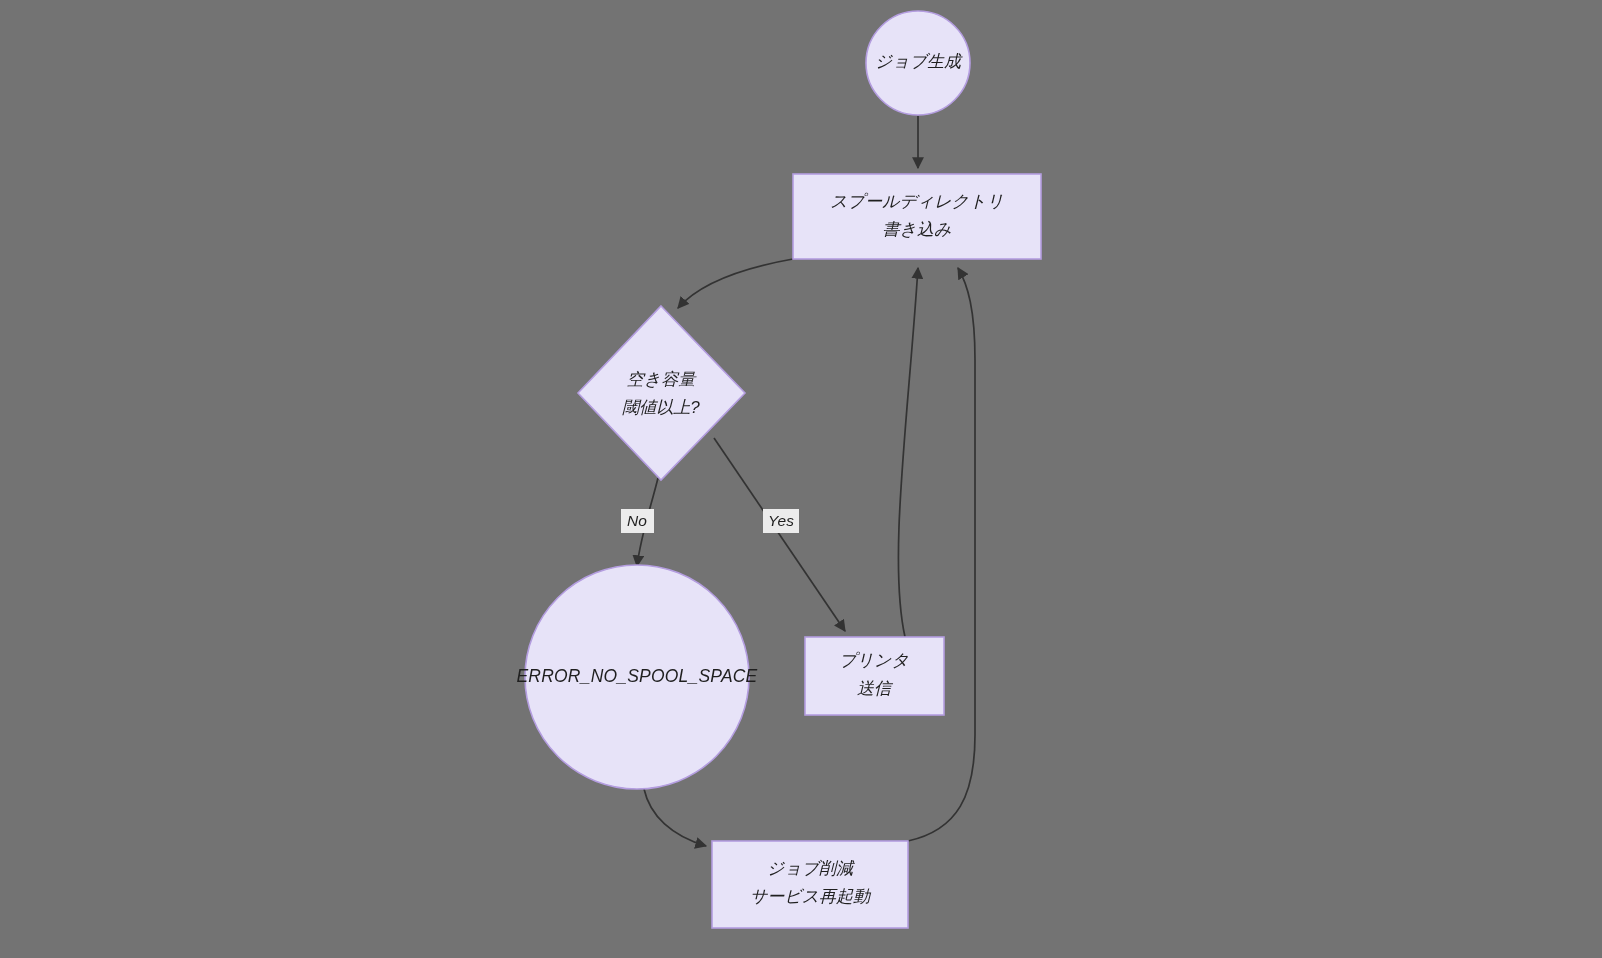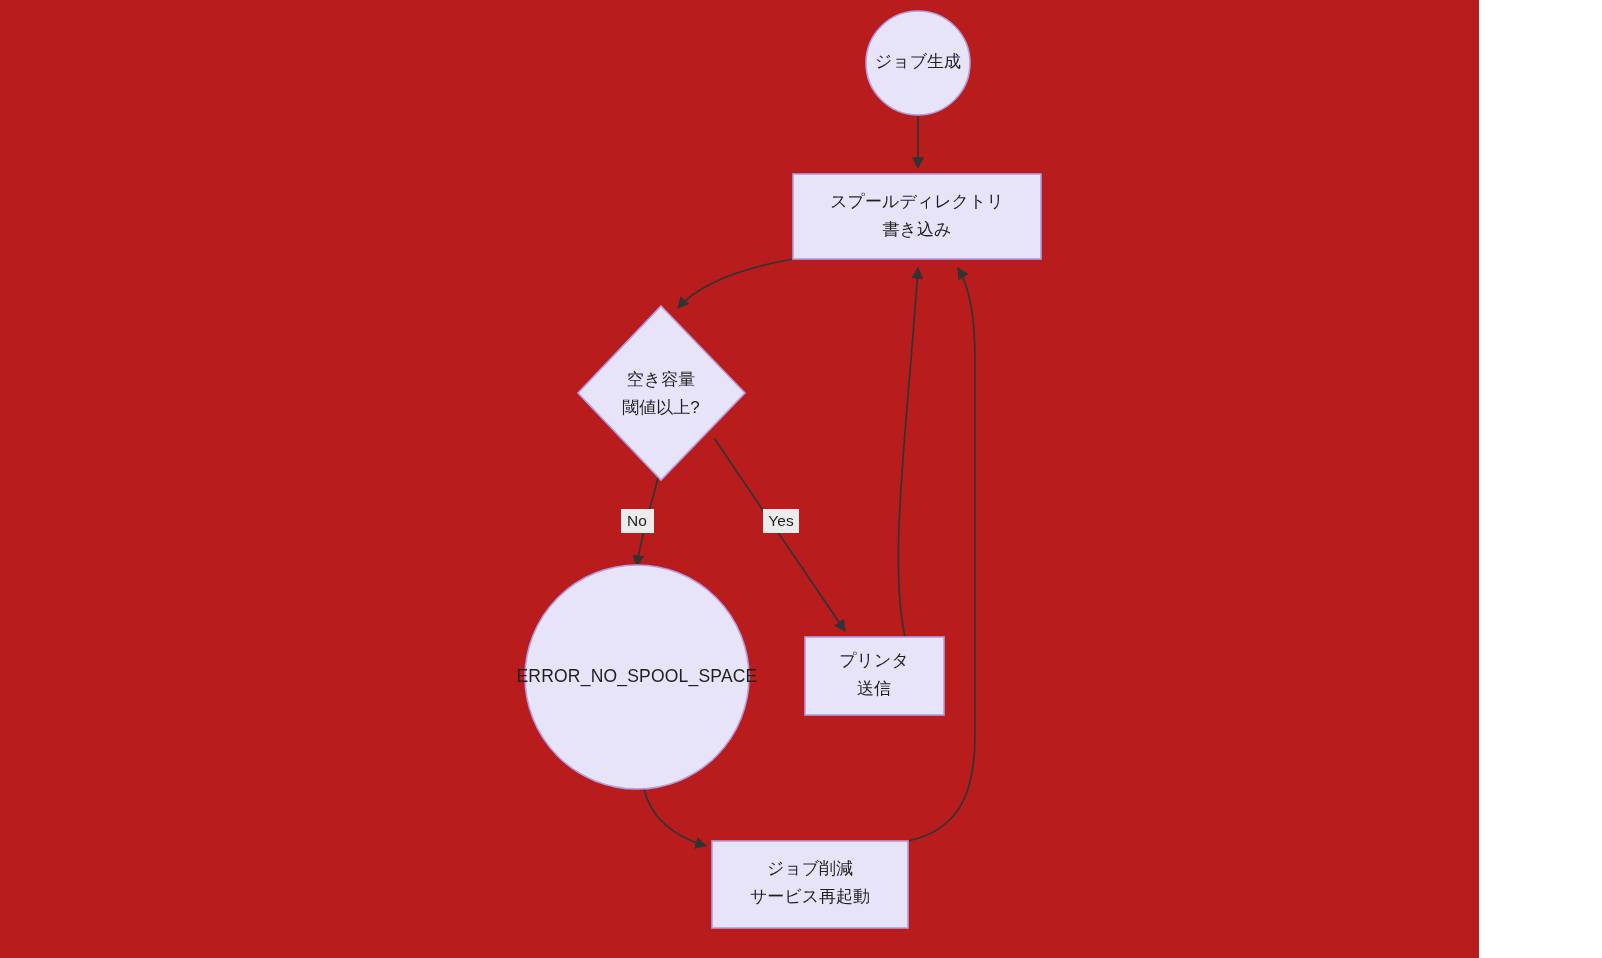--- a/index.html
+++ b/index.html
@@ -8,23 +8,24 @@
     background: #ffffff;
   }
   body {
     width: 1602px;
     height: 958px;
     font-family: "Liberation Sans", "DejaVu Sans", sans-serif;
     overflow: hidden;
   }
   #diagram-root {
     position: relative;
-    width: 1479px;
+    width: 1602px;
     height: 958px;
-    background: #b91c1c;
+    background: #737373;
+    font-style: italic;
   }
   svg.flow-canvas {
     position: absolute;
     left: 0;
     top: 0;
     width: 1602px;
     height: 958px;
   }
   .node-shape {
     fill: #e7e3f8;

